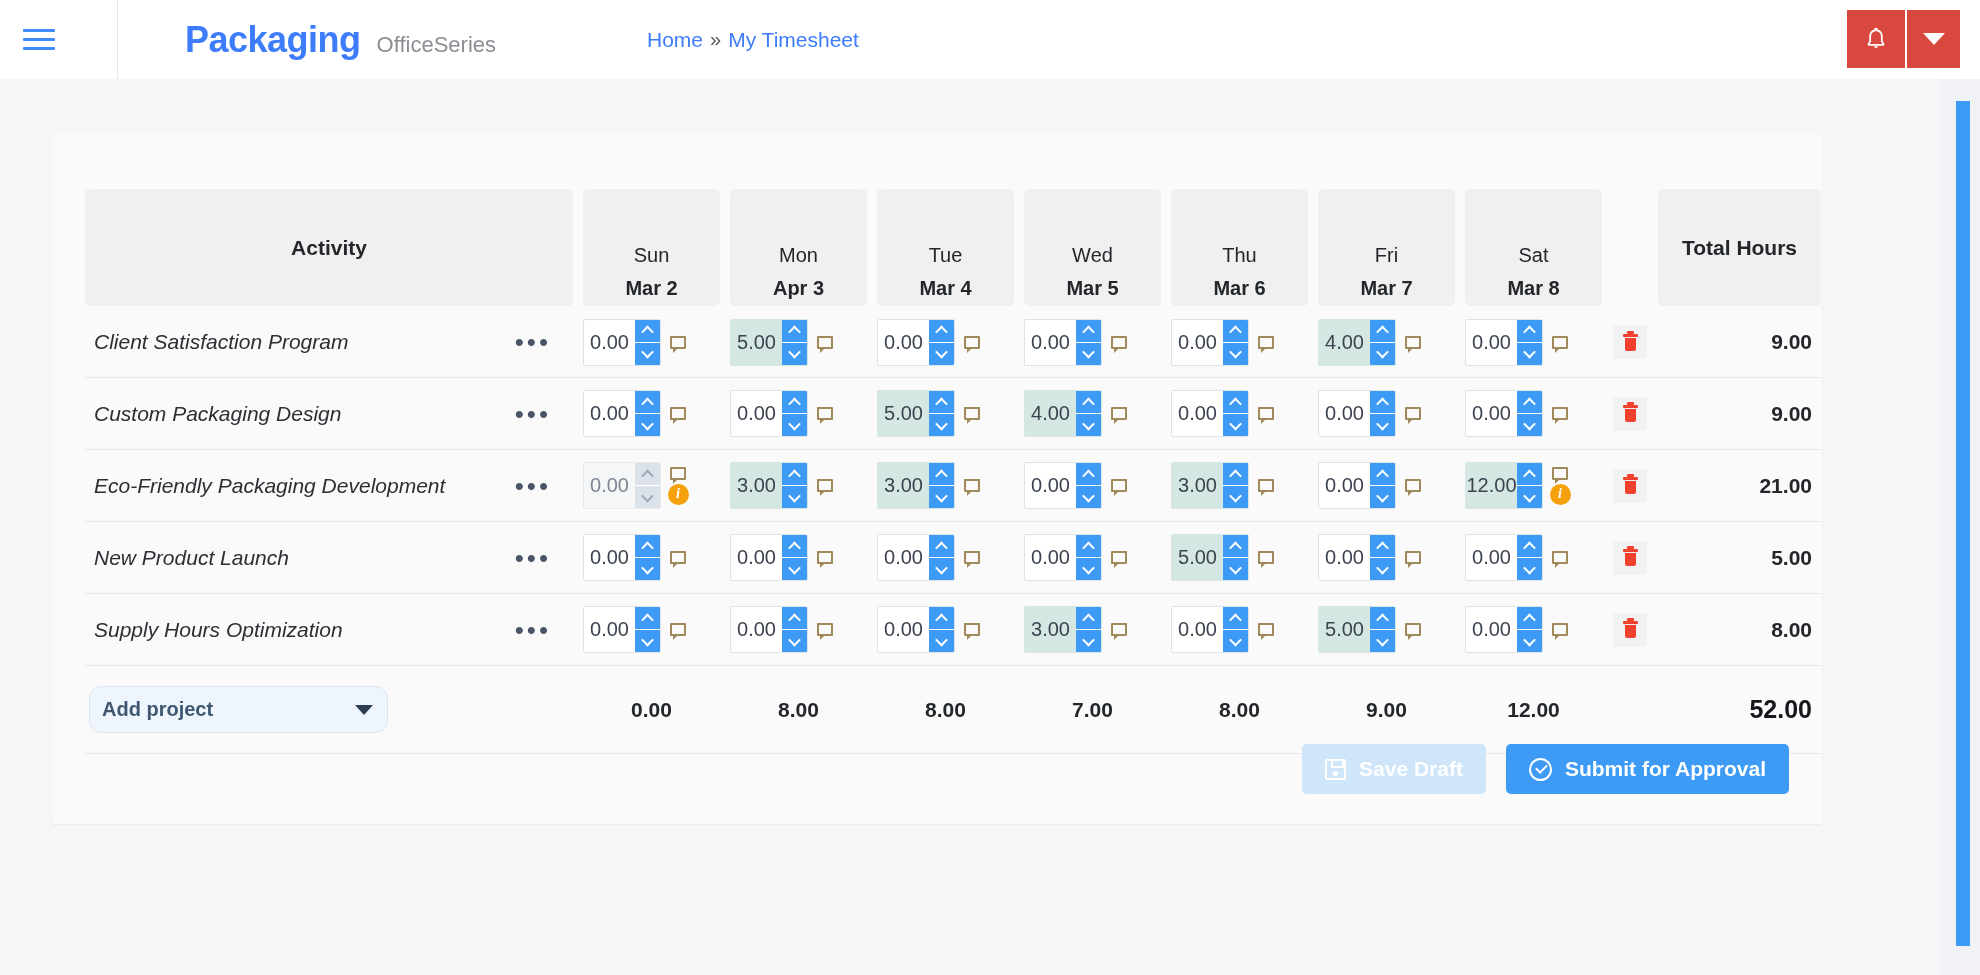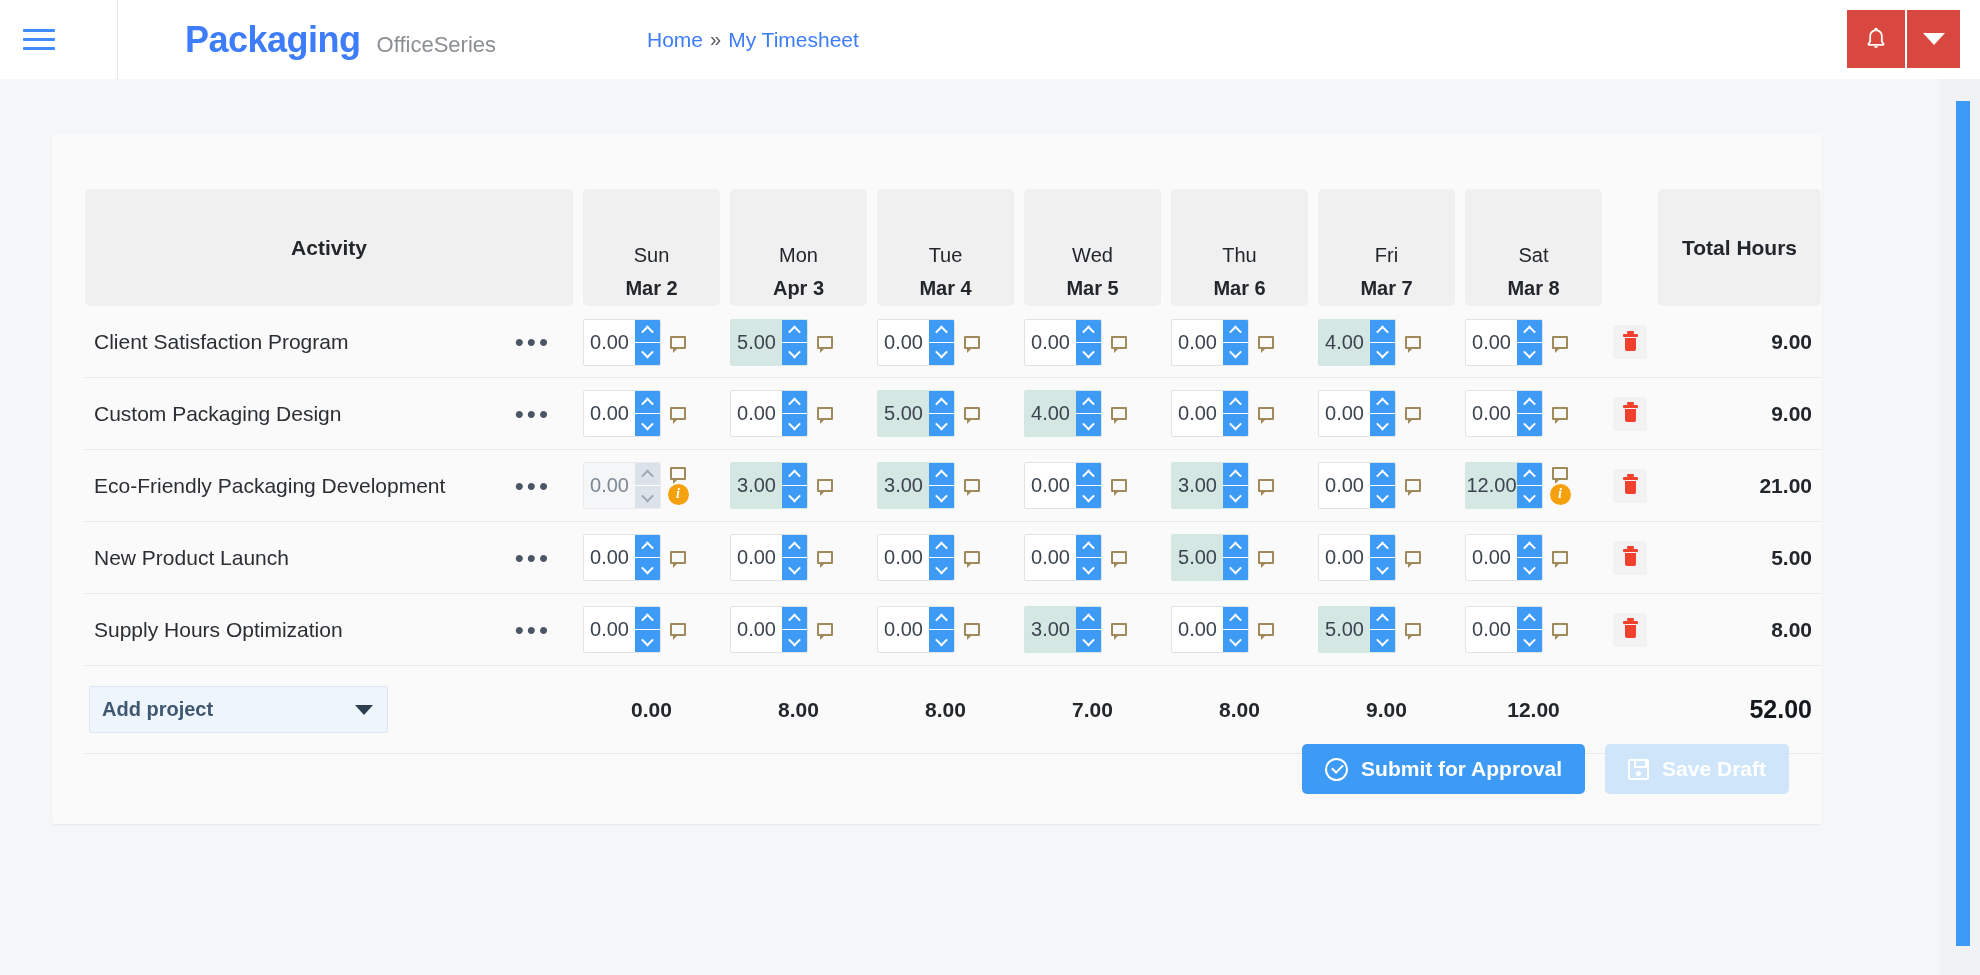--- a/index.html
+++ b/index.html
@@ -92,21 +92,21 @@
   thead th.total-th { width: 135px; }
   thead .spacer { width: 10px; background: transparent; }
   .day-name { font-weight: normal; font-size: 20px; display: block; margin-bottom: 10px; margin-top: 48px; }
   .day-date { font-weight: bold; font-size: 20px; display: block; }
 
   
   tbody tr.data-row td { border-bottom: 1px solid #e6e8ea; height: 72px; }
   tbody tr.data-row:first-child td { border-top: 1px solid transparent; }
 
   td.act-cell { padding: 0 0 0 9px; position: relative; vertical-align: middle; }
-  .act-name { font-size: 21px; color: #2b2f33; }
+  .act-name { font-size: 21px; color: #2b2f33; font-style: italic; }
   .kebab {
     position: absolute; right: 22px; top: 50%; transform: translateY(-50%);
     color: #4a5568; font-size: 26px; letter-spacing: 3px; cursor: pointer;
     line-height: 1;
   }
 
   td.day-cell { vertical-align: middle; padding: 0; }
   .cell-wrap { display: flex; align-items: center; gap: 6px; position: relative; }
 
   .spin {
@@ -158,21 +158,21 @@
   .trash-lid { position: absolute; top: 0; left: 0; width: 15px; height: 3px; background: #f2402f; border-radius: 1px; }
   .trash-lid::before { content:""; position:absolute; left:4px; top:-3px; width:7px; height:3px; background:#f2402f; border-radius:1px; }
   .trash-body { position: absolute; top: 4px; left: 2px; width: 11px; height: 13px; background: #f2402f; border-radius: 0 0 2px 2px; }
 
   td.rowtotal-cell { text-align: right; padding-right: 9px; vertical-align: middle; font-size: 21px; font-weight: bold; color: #23272b; }
 
   
   tr.footer-row td { height: 88px; vertical-align: middle; border-bottom: 1px solid #e6e8ea; }
   .add-project {
     width: 299px; height: 47px; background: #eef5fd;
-    border: 1px solid #dde6f2; border-radius: 2px;
+    border: 1px solid #dde6f2; border-radius: 12px;
     display: flex; align-items: center; justify-content: space-between;
     padding: 0 14px 0 12px; cursor: pointer; margin-left: 4px;
   }
   .add-project-label { font-size: 20px; font-weight: bold; color: #3f5770; }
   .ap-caret { width: 0; height: 0; border-left: 9px solid transparent; border-right: 9px solid transparent; border-top: 10px solid #2c3e50; }
   td.daytotal-cell { text-align: center; font-size: 21px; font-weight: bold; color: #23272b; }
   td.grandtotal-cell { text-align: right; padding-right: 9px; font-size: 25px; font-weight: bold; color: #14181c; }
 
   
   .actions {
@@ -1018,23 +1018,23 @@
             <td class="daytotal-cell">9.00</td>
             <td></td>
             <td class="daytotal-cell">12.00</td>
             <td></td>
             <td class="grandtotal-cell">52.00</td>
           </tr>
         </tbody>
     </table>
 
     <div class="actions">
+      <button class="btn btn-draft">
+        <span class="ico-floppy"></span>
+        <span>Save Draft</span>
+      </button>
       <button class="btn btn-submit">
         <span class="ico-check"></span>
         <span>Submit for Approval</span>
       </button>
-      <button class="btn btn-draft">
-        <span class="ico-floppy"></span>
-        <span>Save Draft</span>
-      </button>
     </div>
   </div>
 </div>
 
 </body></html>

